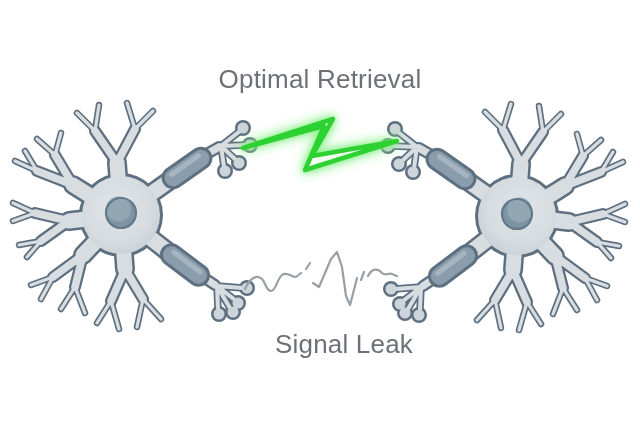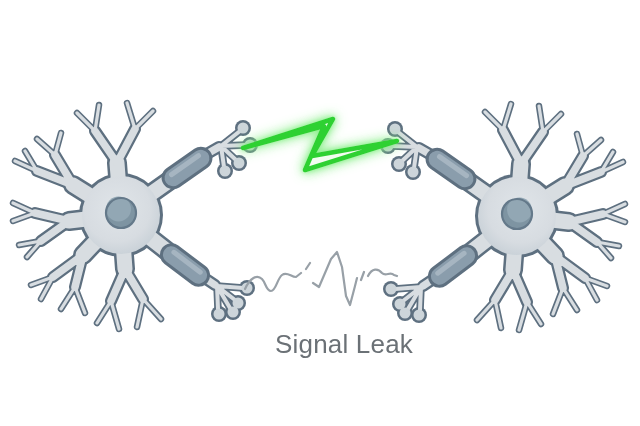--- a/index.html
+++ b/index.html
@@ -108,15 +108,16 @@
 
     <g>
       <path d="M245 289 C250 278 257 274 262 279 C266 283 266 291 271 291 C276 291 277 279 282 275 C287 271 291 277 296 277 L301 273
                M306 269 L310 263
                M313 283 L319 287 L331 259 L337 252 L342 267 L346 296 L350 305 L355 286 L357 278
                M361 280 L364 272
                M368 276 C372 268 378 268 382 273 C386 277 390 271 394 275 L397 276" fill="none" stroke="#98a0a7" stroke-width="2.2" stroke-linecap="round" stroke-linejoin="round"></path>
     </g>
   </svg>
 
+  <div class="label label-top">Optimal Retrieval</div>
 
   <div class="label label-bottom">Signal Leak</div>
 </div>
 
 </body></html>

